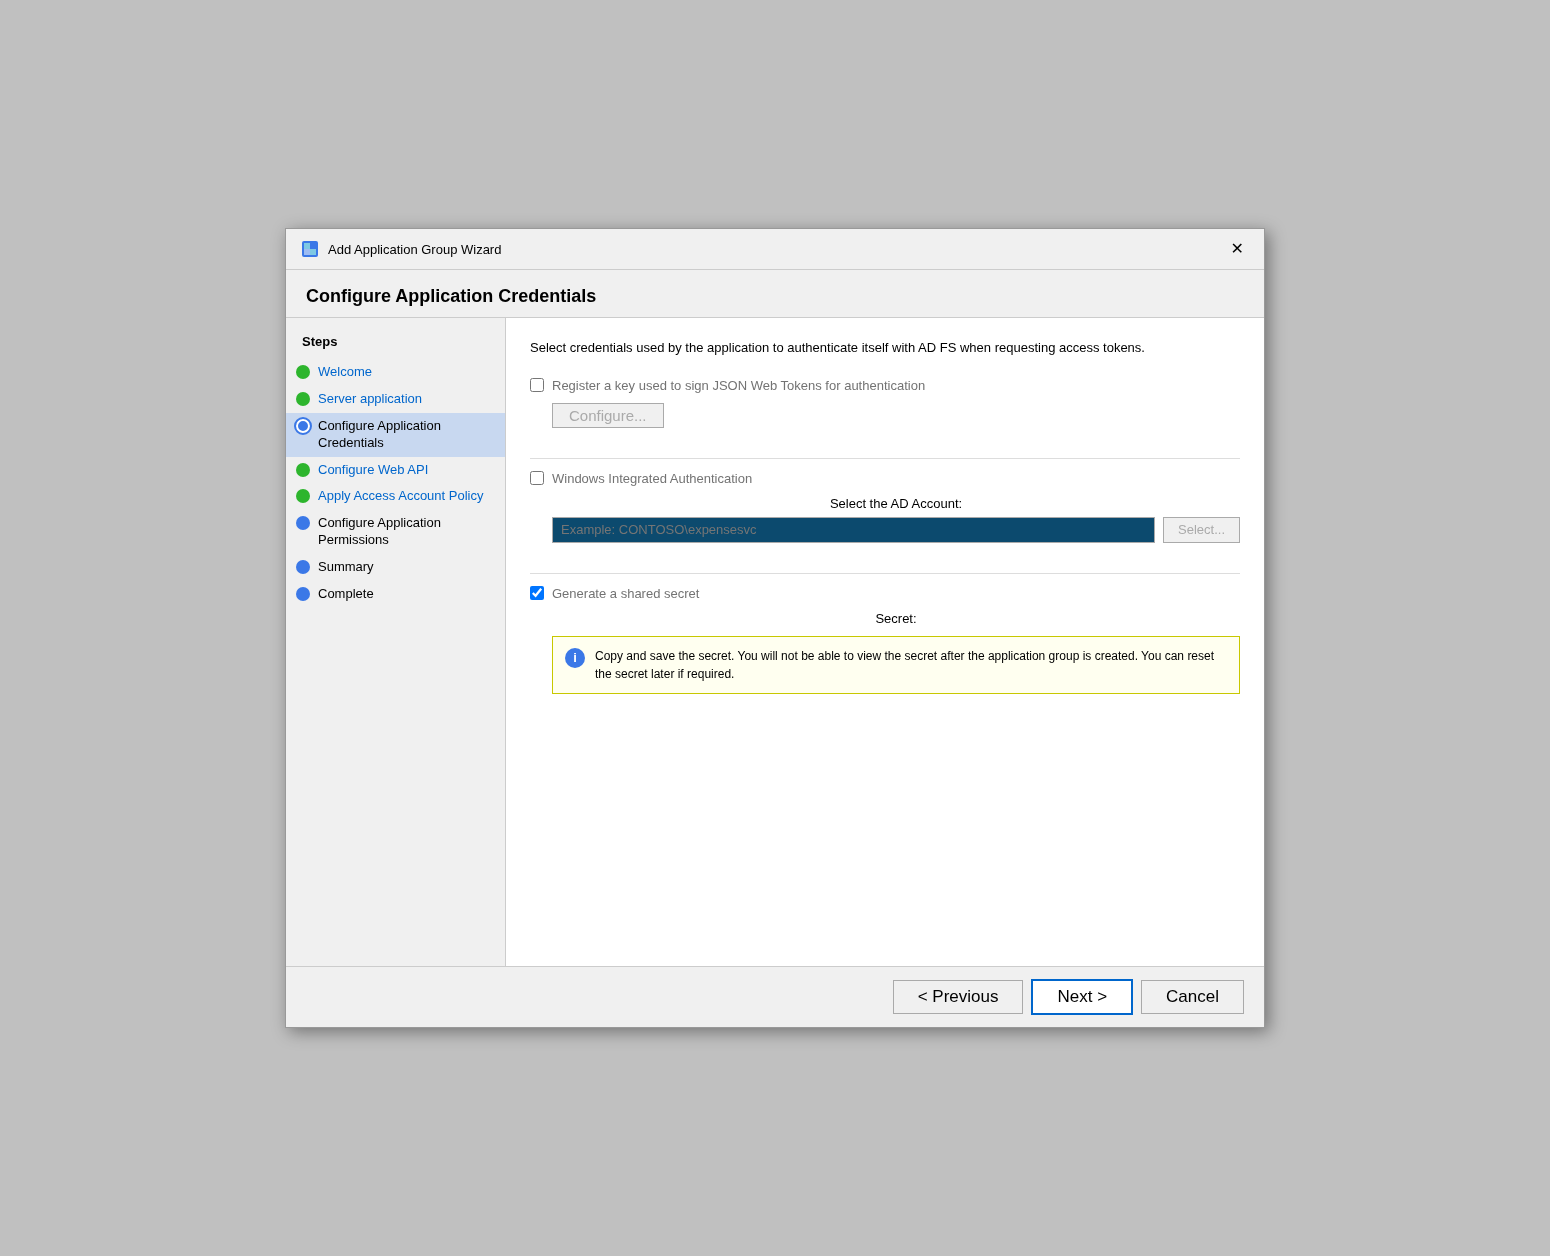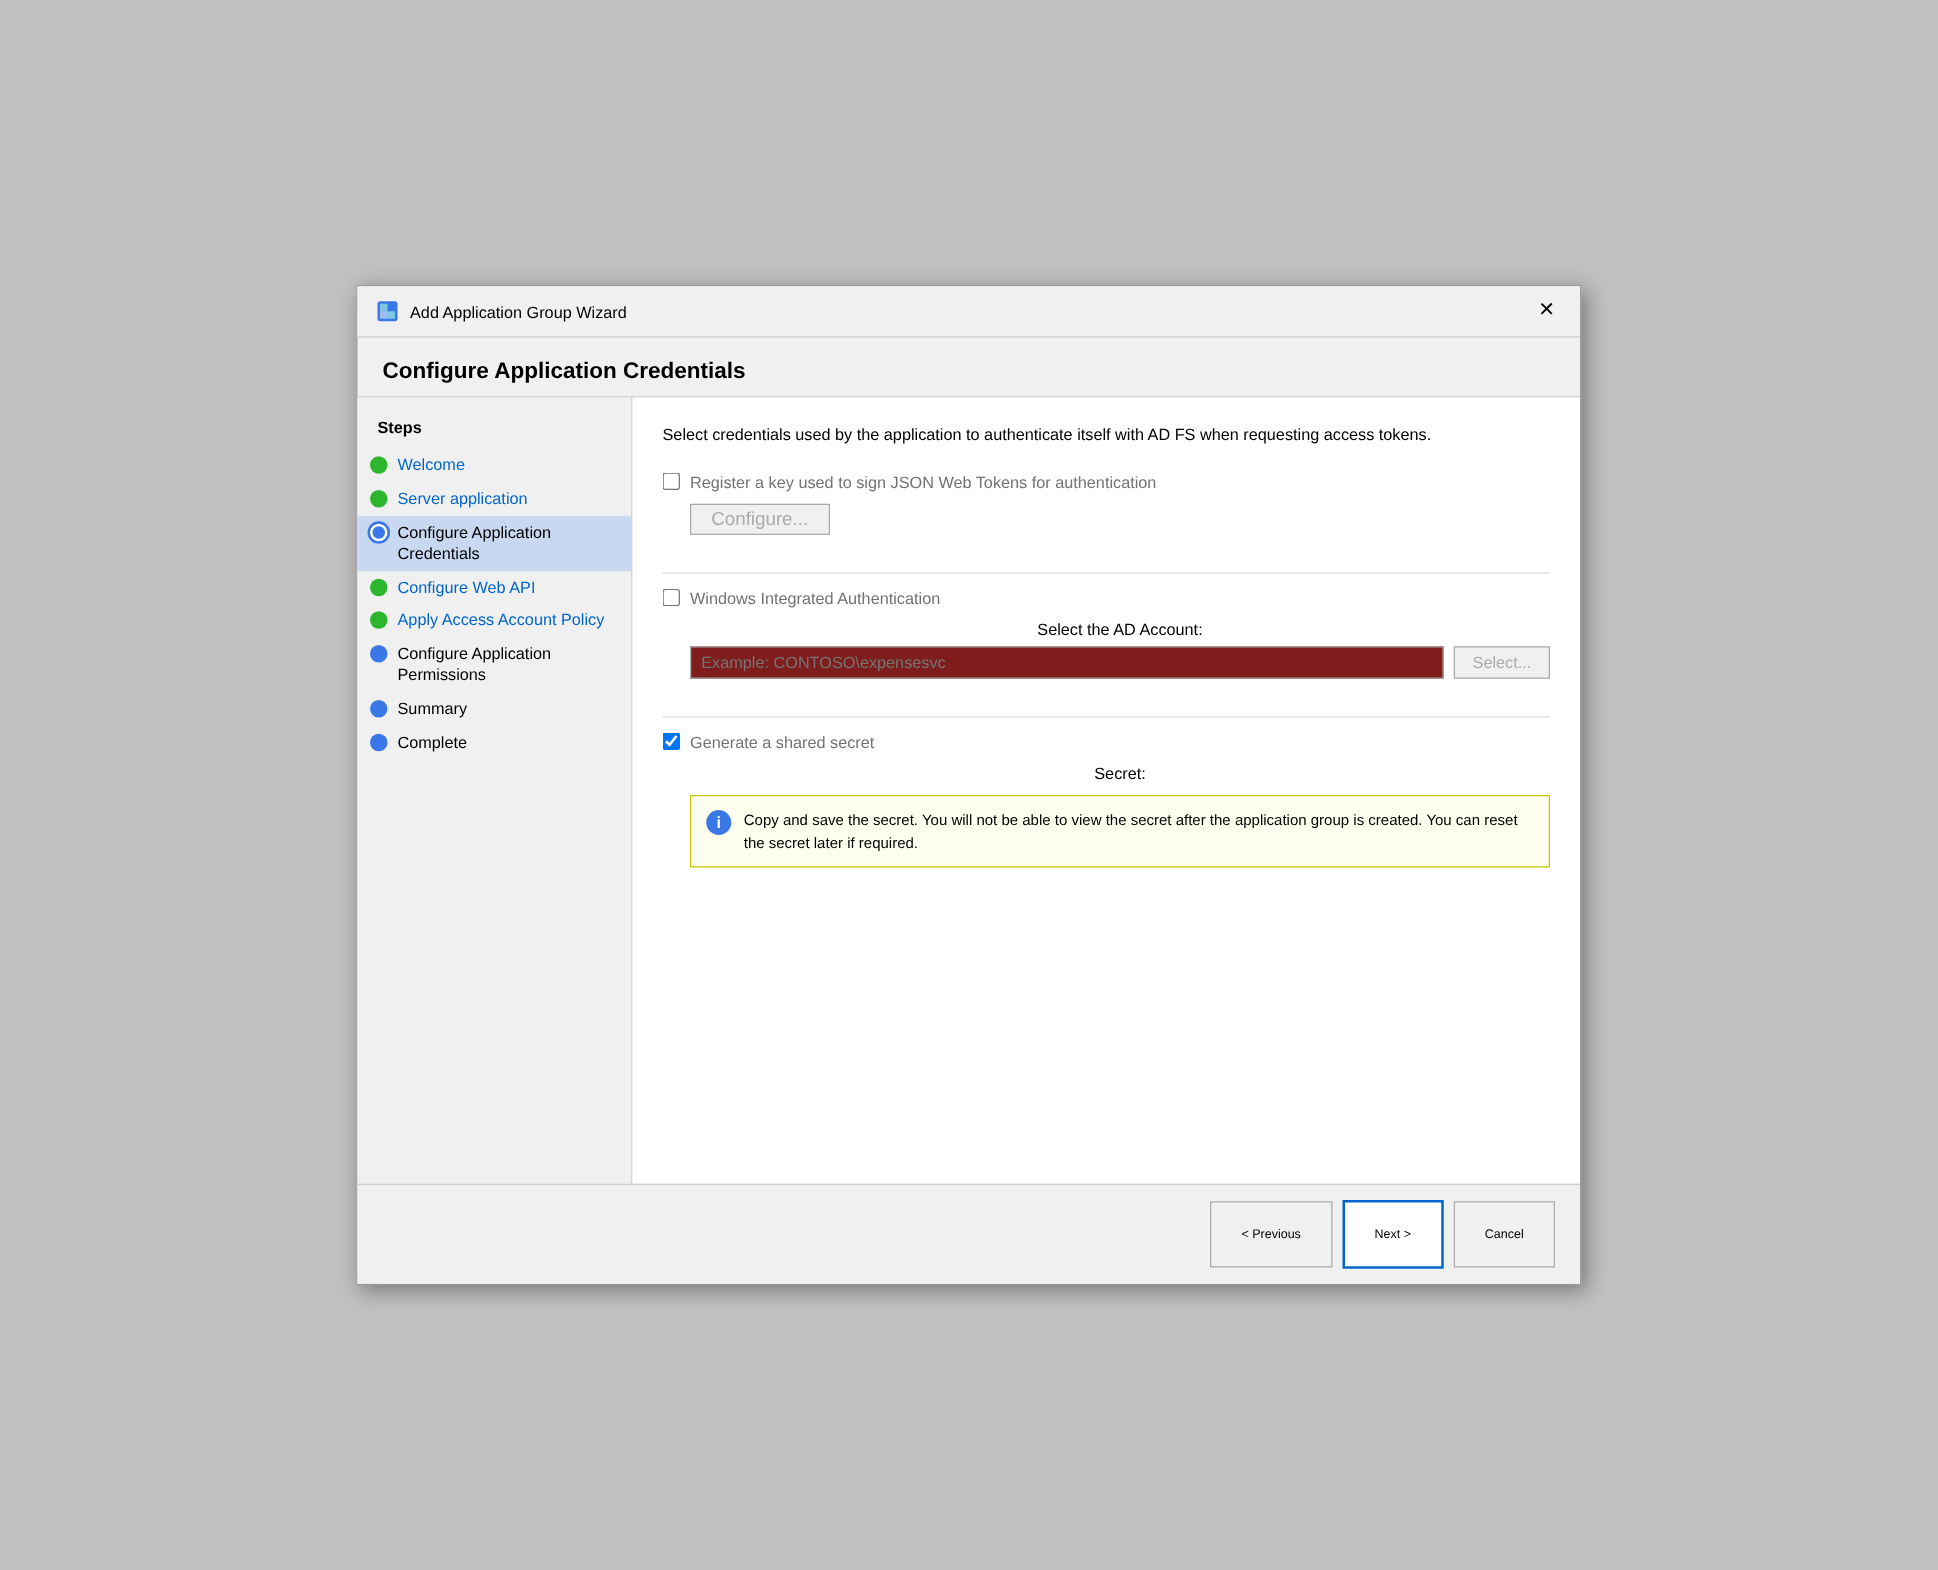--- a/index.html
+++ b/index.html
@@ -171,21 +171,21 @@
     }
     .text-input {
       flex: 1;
       padding: 4px 8px;
       font-size: 13px;
       border: 1px solid #aaa;
       background: #fff;
       height: 26px;
     }
     .text-input:disabled {
-      background: #7f1d1d;
+      background: #0c4a6e;
       color: #aaa;
     }
     .select-btn {
       padding: 3px 14px;
       font-size: 13px;
       background: #f0f0f0;
       border: 1px solid #aaa;
       cursor: pointer;
       height: 26px;
       white-space: nowrap;
@@ -250,22 +250,22 @@
     .footer {
       border-top: 1px solid #ccc;
       padding: 12px 20px;
       display: flex;
       justify-content: flex-end;
       align-items: center;
       gap: 8px;
       background: #f0f0f0;
     }
     .footer-btn {
-      padding: 20px 24px;
-      font-size: 10px;
+      padding: 6px 24px;
+      font-size: 17px;
       background: #f0f0f0;
       border: 1px solid #aaa;
       cursor: pointer;
       min-width: 80px;
     }
     .footer-btn.primary {
       background: #fff;
       border: 2px solid #0066cc;
       color: #000;
     }

